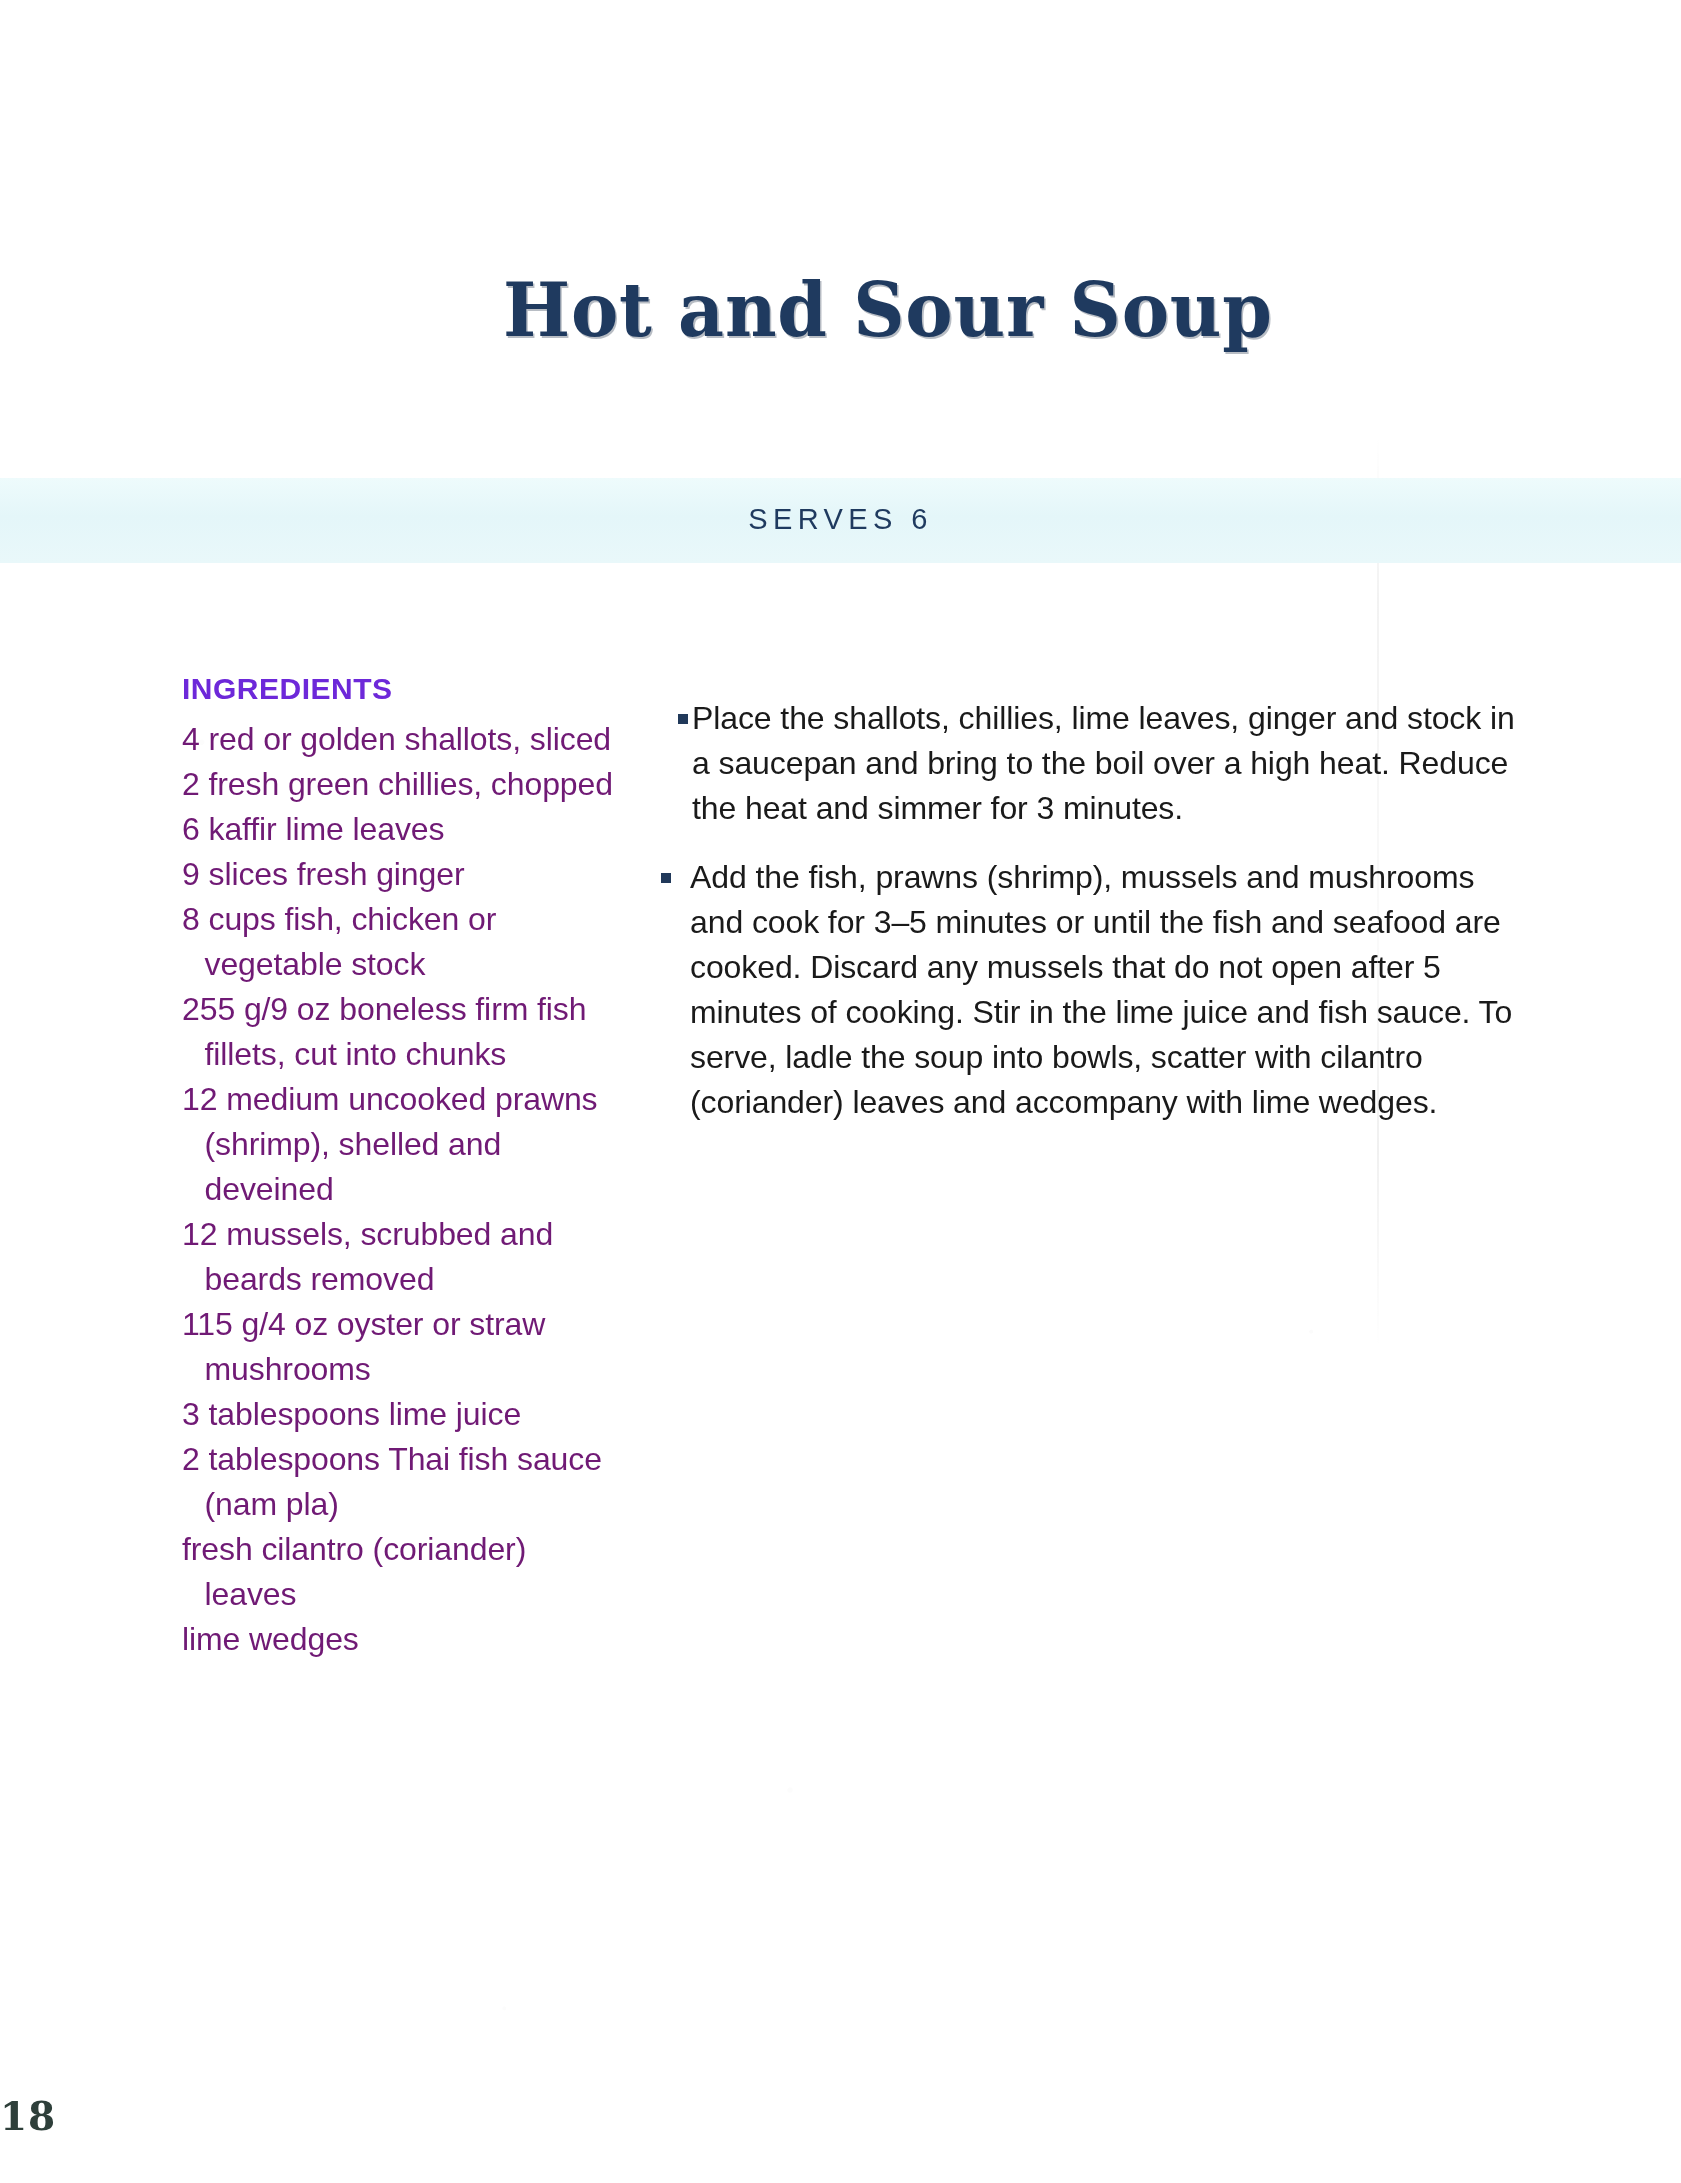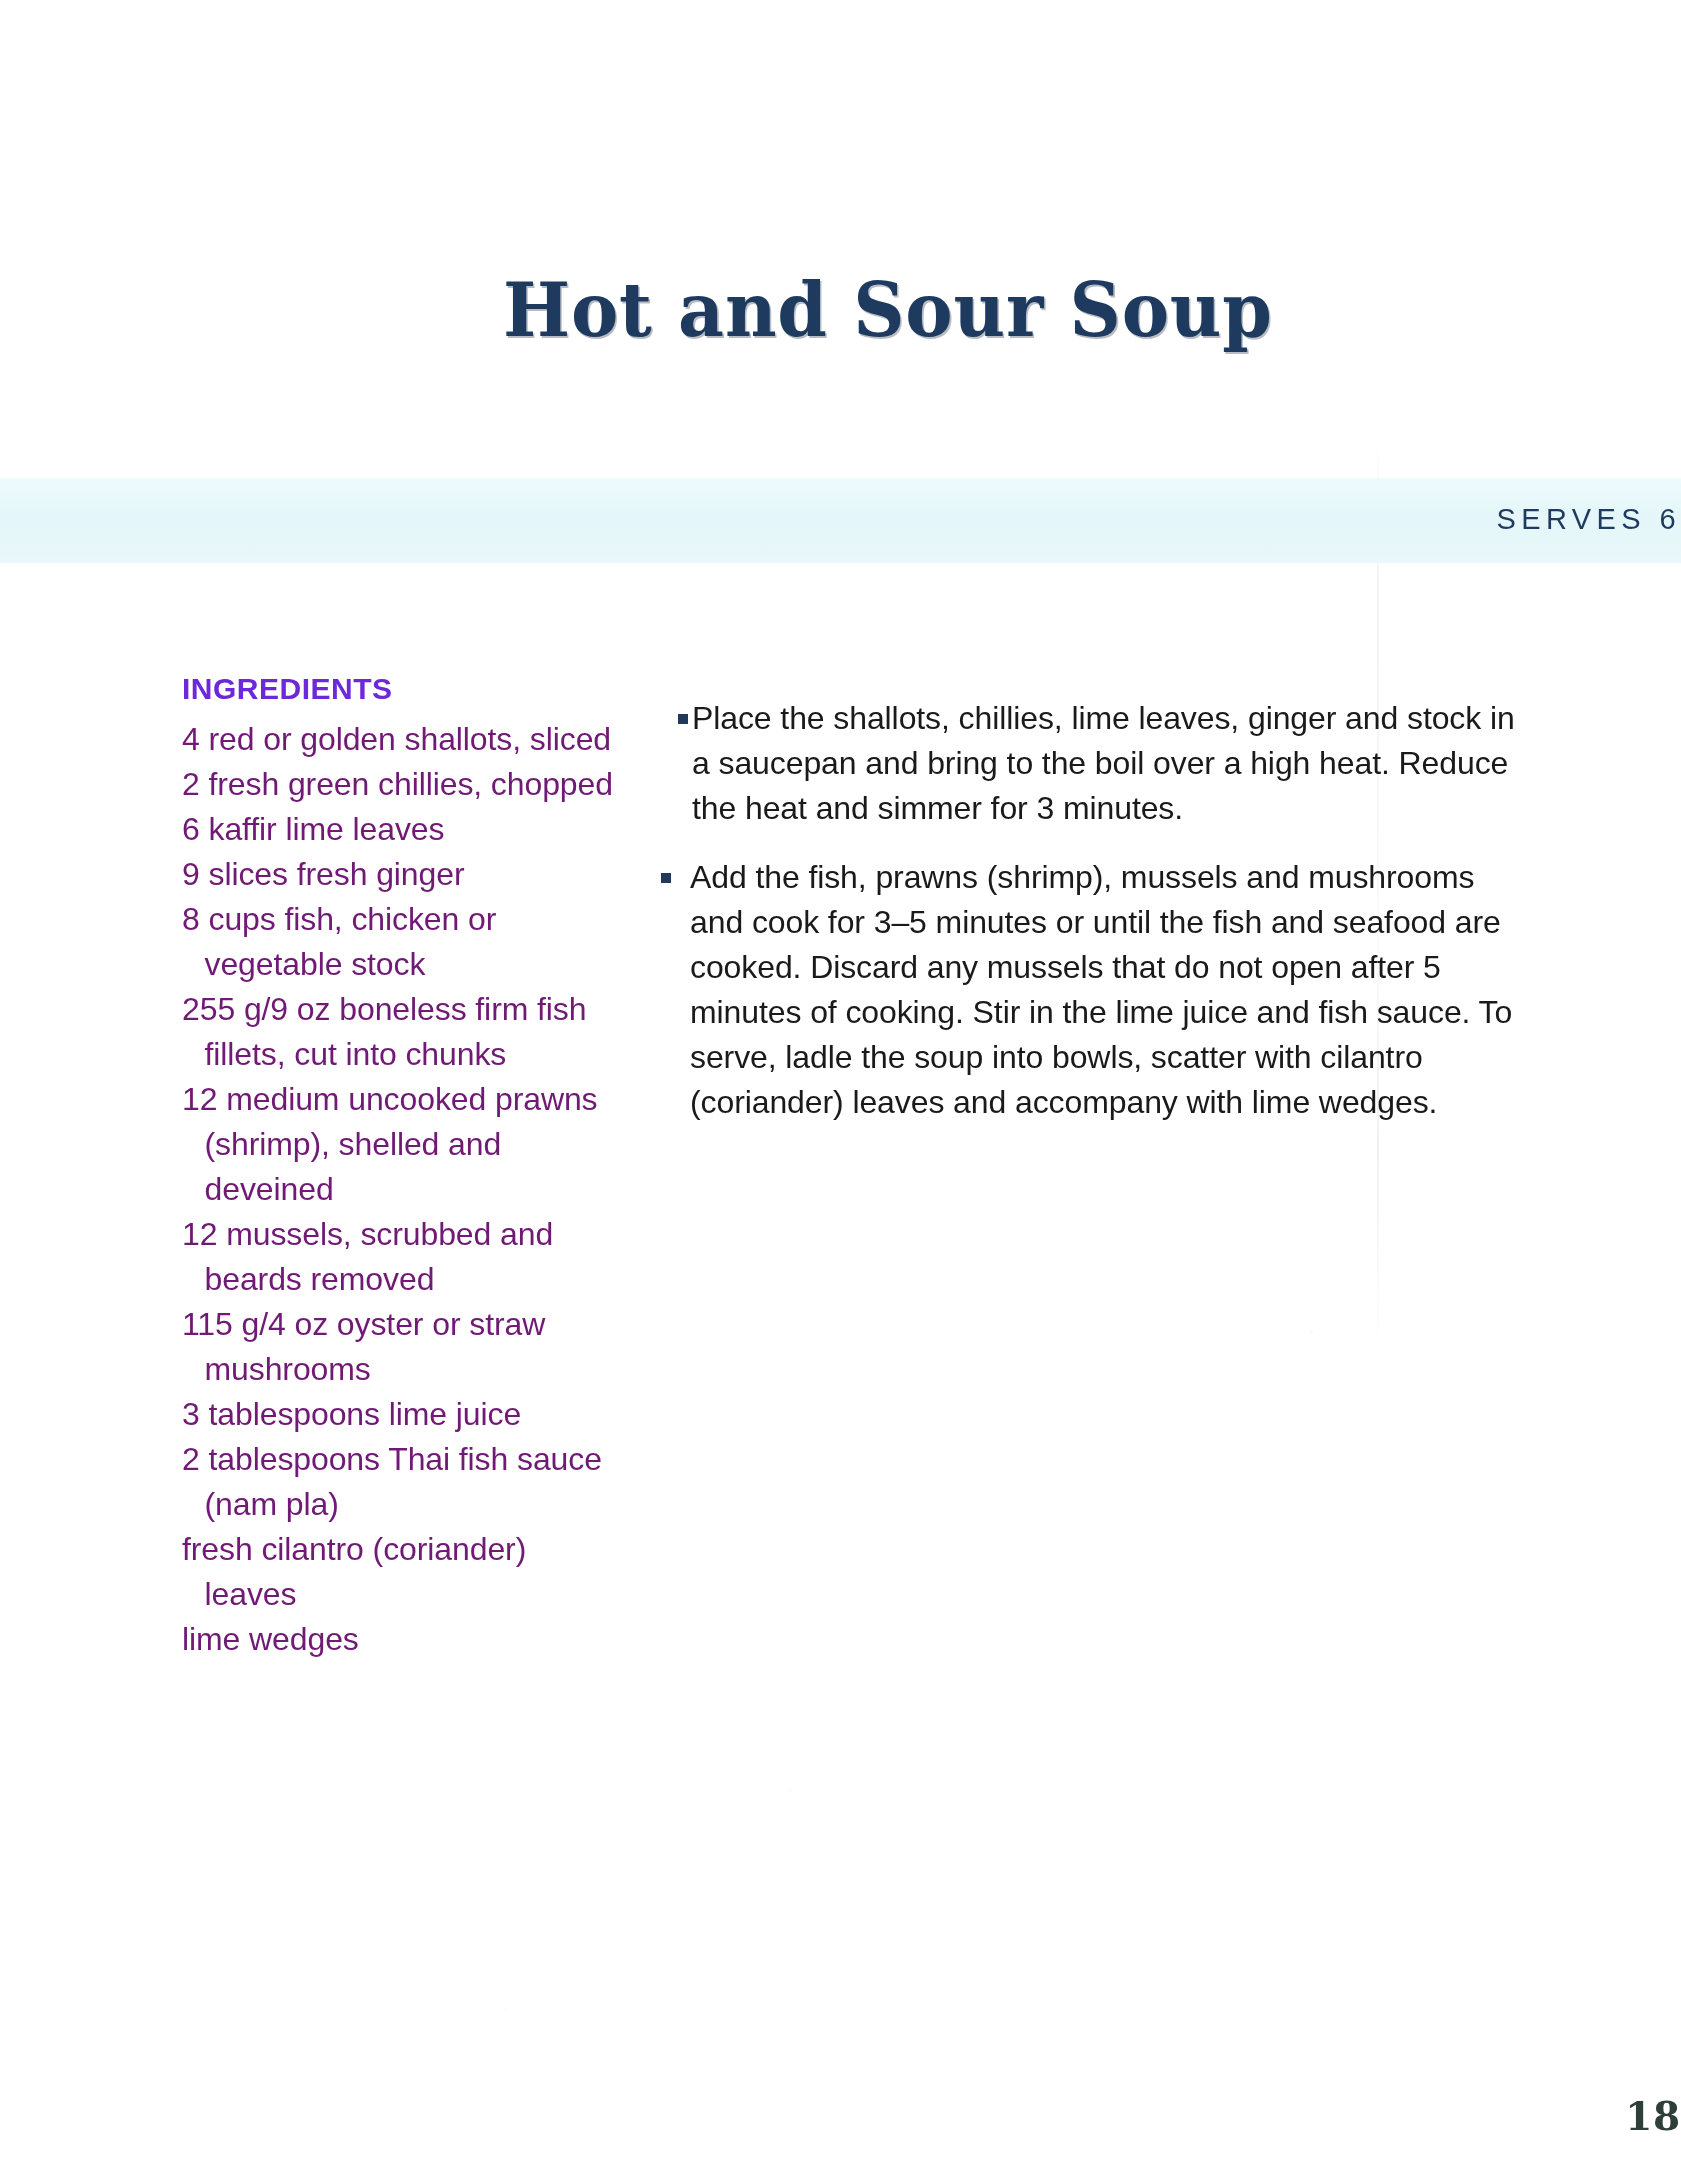--- a/index.html
+++ b/index.html
@@ -66,21 +66,21 @@
     width: 1681px;
     height: 85px;
     background: #e6f7fa;
     background: linear-gradient(to bottom, #eefbfc 0%, #e4f6f9 45%, #e9f8fa 100%);
   }
   .serves-text {
     position: absolute;
     left: 0;
     top: 503px;
     width: 1681px;
-    text-align: right;
+    text-align: center;
     font-size: 29px;
     letter-spacing: 5.4px;
     color: #1f3a5f;
     font-weight: 400;
   }
 
   
   .col-heading {
     font-size: 30px;
     font-weight: 700;
@@ -144,21 +144,21 @@
   .method-item.wide-gap .bullet {
     left: 14px;
   }
 
   
   .page-number {
     position: absolute;
     left: 0;
     top: 2093px;
     width: 1681px;
-    text-align: right;
+    text-align: left;
     font-family: "DejaVu Serif", "Liberation Serif", serif;
     font-weight: 700;
     font-size: 39px;
     color: #2e3f3a;
     letter-spacing: 0.8px;
   }
 </style>
 </head>
 <body>
 

